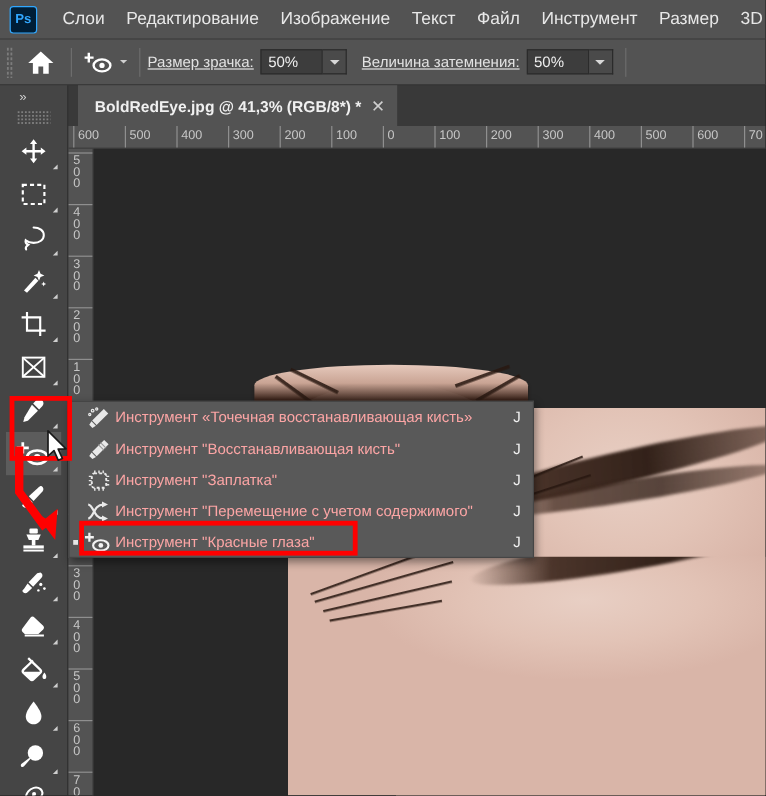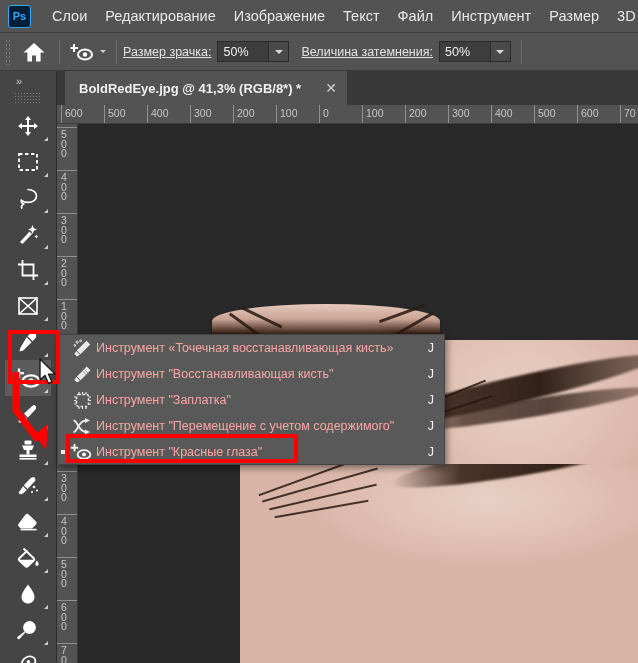--- a/index.html
+++ b/index.html
@@ -98,21 +98,21 @@
   .tool svg { display: block; }
 
   
   #tabstrip {
     position: absolute; left: 57px; top: 71px; width: 581px; height: 34px;
     background: #393939;
   }
   #doctab {
     position: absolute; left: 8px; top: 0; height: 34px;
     background: #535353; display: flex; align-items: center;
-    padding: 0 10px 0 14px; gap: 24px; cursor: pointer;
+    padding: 0 10px 0 14px; gap: 8px; cursor: pointer;
   }
   #doctab-title { color: #f0f0f0; font-size: 13px; font-weight: bold; white-space: nowrap; }
   #doctab-close { color: #cfcfcf; font-size: 14px; line-height: 1; cursor: pointer; }
 
   
   #hruler {
     position: absolute; left: 57px; top: 105px; width: 581px; height: 19px;
     background: #535353; border-bottom: 1px solid #3c3c3c; overflow: hidden;
   }
   #vruler {

